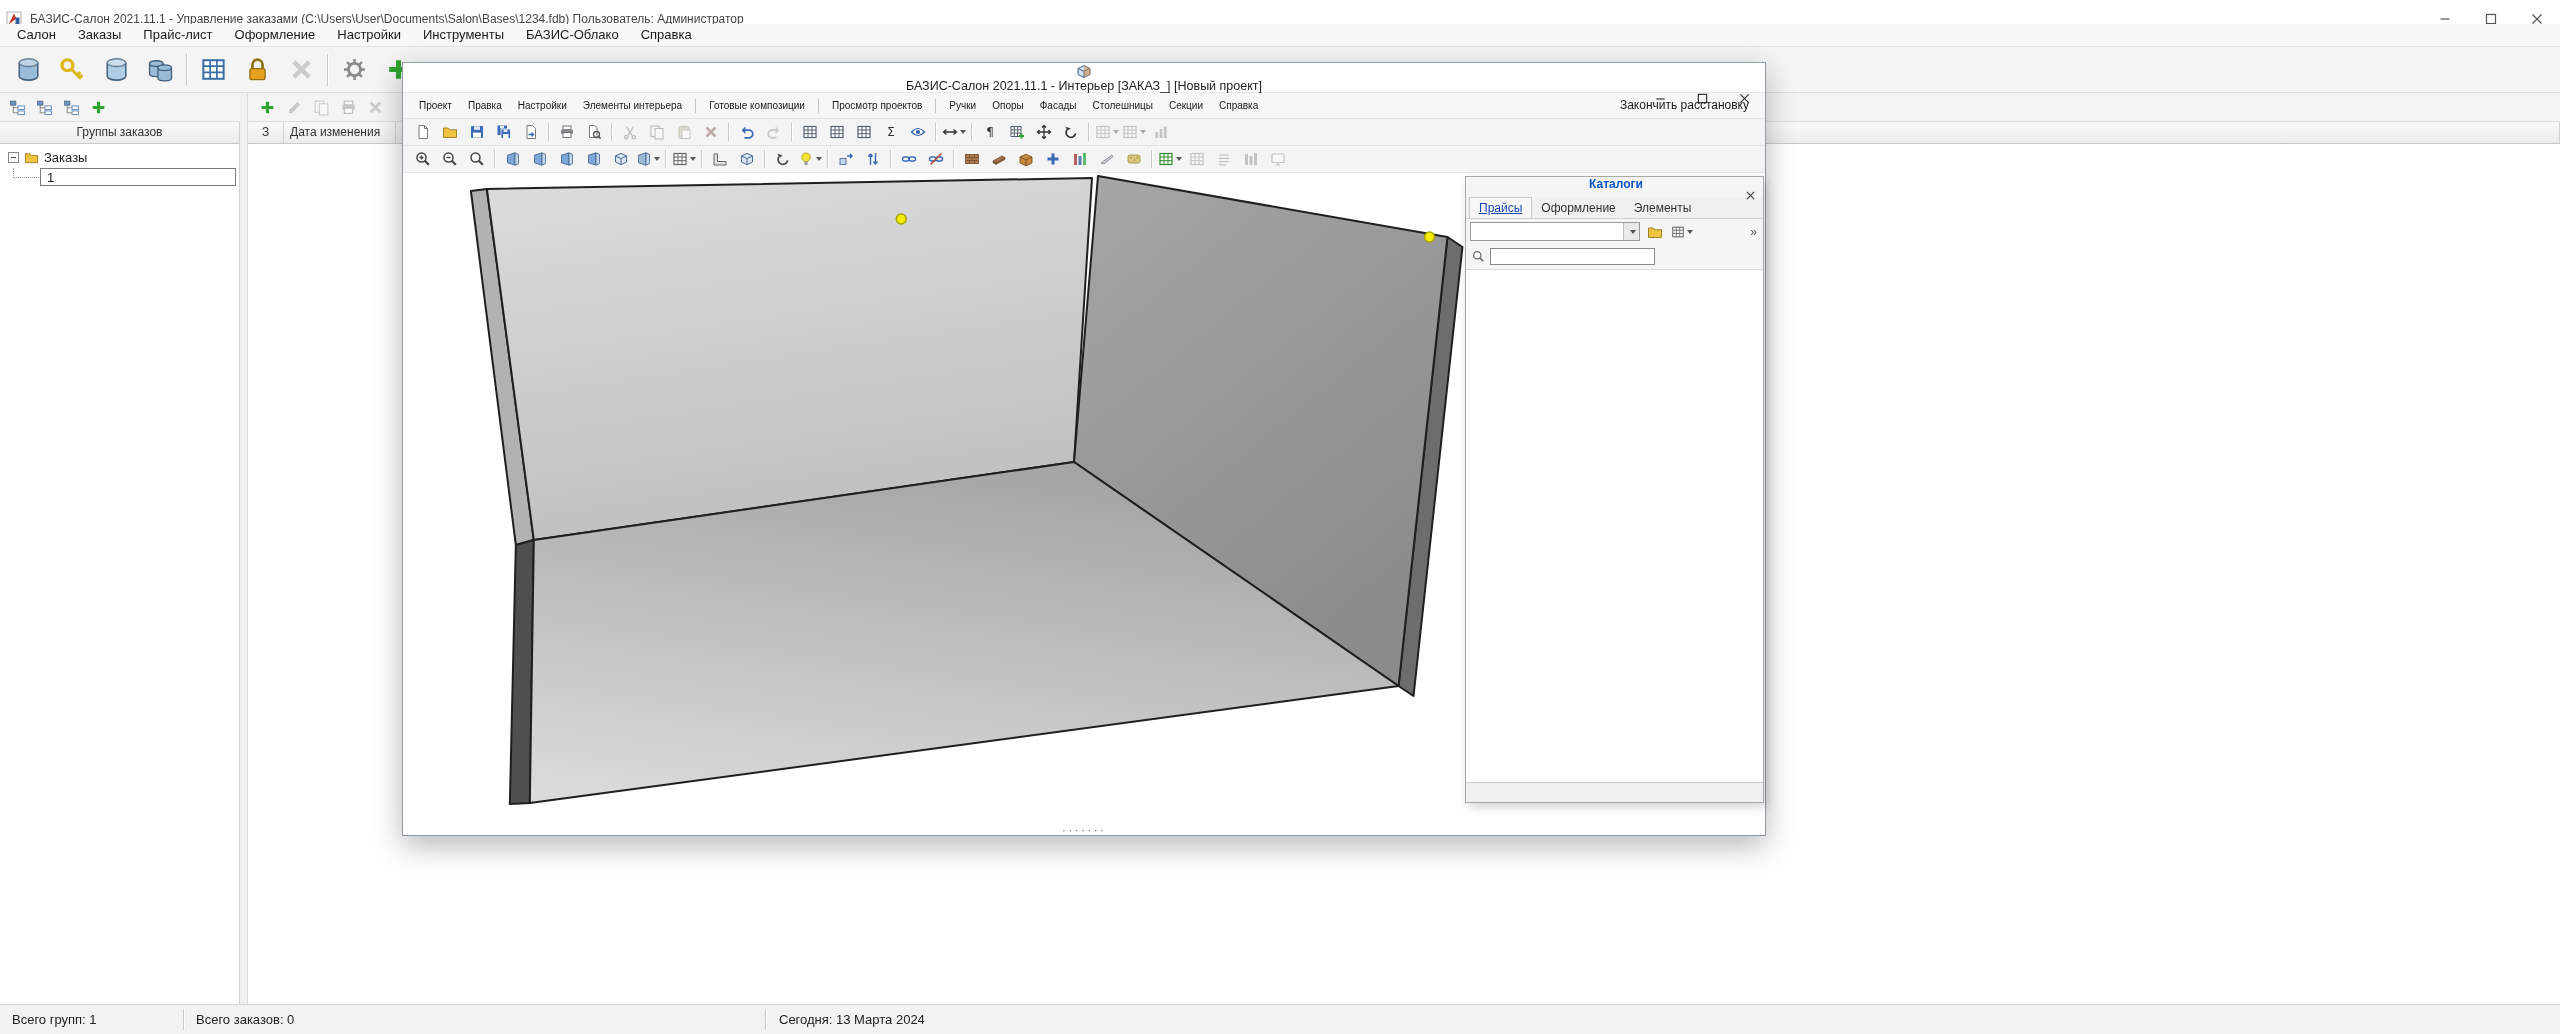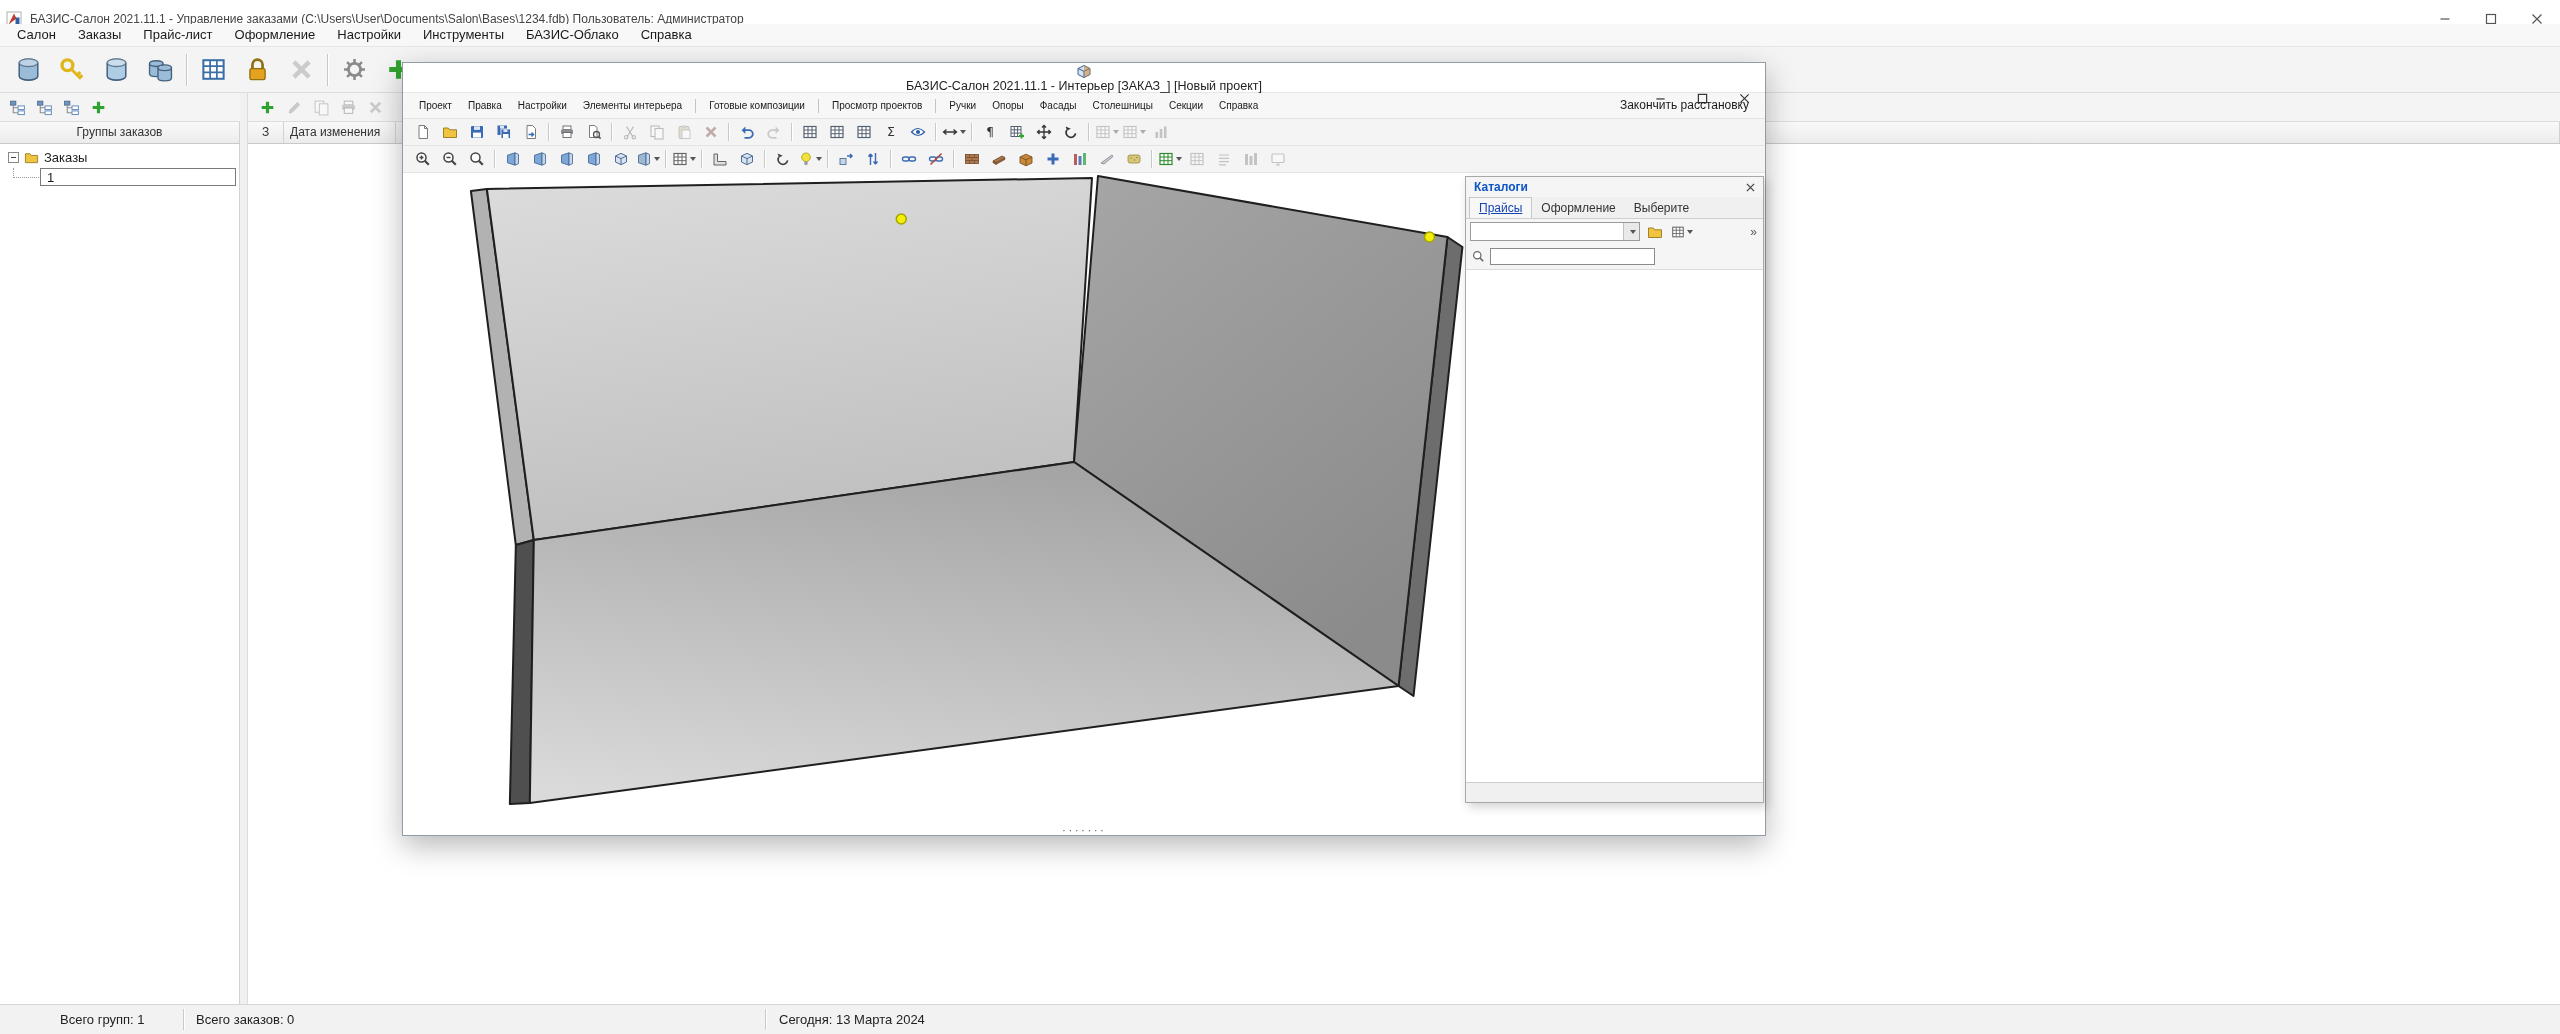--- a/index.html
+++ b/index.html
@@ -43,42 +43,42 @@
   #orderslist { position:absolute; left:248px; top:144px; right:0; height:860px; background:#fff; }
 
   .treerow { display:flex; align-items:center; height:19px; padding-left:8px; font-size:13px; }
   .expander { width:11px; height:11px; border:1px solid #888; background:#fff; position:relative; margin-right:5px; flex:none; }
   .expander::after { content:""; position:absolute; left:2px; right:2px; top:4px; height:1px; background:#444; }
   .selrow { margin-left:40px; margin-top:1px; width:196px; height:18px; border:1px solid #7a7a7a; background:#fff; display:flex; align-items:center; padding-left:6px; font-size:13px; position:relative; }
   .treeconn { position:absolute; left:13px; top:168px; width:26px; height:10px; border-left:1px dotted #9a9a9a; border-bottom:1px dotted #9a9a9a; }
 
   #statusbar { position:absolute; left:0; bottom:0; width:2560px; height:30px; background:#f2f2f2; border-top:1px solid #d5d5d5; font-size:13px; color:#222; }
   #statusbar .stext { position:absolute; top:7px; white-space:nowrap; }
-  #sb1 { left:12px;margin-left:48px; } #sb2 { left:196px; } #sb3 { left:779px; }
+  #sb1 { left:12px; } #sb2 { left:196px; } #sb3 { left:779px; }
   .sbsep { position:absolute; top:4px; bottom:4px; width:1px; background:#c9c9c9; box-shadow:1px 0 0 #fff; }
 
   
   #childwin { position:absolute; left:402px; top:62px; width:1364px; height:774px; background:#fff; border:1px solid #8f9ba6; box-shadow:0 10px 28px rgba(0,0,0,.28); z-index:5; }
   .cw-title { height:30px; background:#ffffff; border-bottom:1px solid #e7e7e7; display:flex; align-items:center;flex-direction:column; }
   .cw-title .appico { margin:0 8px; display:flex; }
   .cw-title .ttext { font-size:12.5px; color:#222; white-space:nowrap; }
   .cw-title .wbtn { width:42px; }
   .cw-menu { height:26px; background:#f7f7f7; border-bottom:1px solid #e2e2e2; display:flex; align-items:stretch; padding:0 8px; }
   .cw-menu .mitem { padding:0 8px; line-height:25px; font-size:10px; color:#1a1a1a; white-space:nowrap; }
   .cw-menu .finish { margin-left:auto; line-height:25px; font-size:12px; color:#1a1a1a; padding:0 8px; white-space:nowrap; }
   .cw-tb { height:27px; background:#f4f4f4; border-bottom:1px solid #e4e4e4; display:flex; align-items:center; padding-left:6px; }
   .cw-view { position:absolute; left:1px; right:1px; top:110px; height:634px; background:#fff; overflow:hidden; }
   .cw-view svg { display:block; width:100%; height:100%; }
   .cw-status { position:absolute; left:1px; right:1px; top:744px; height:28px; background:#fff; border-top:1px solid #ededed; display:flex; align-items:center; padding-left:7px; font-size:12px; color:#111; }
   .grip { position:absolute; left:50%; bottom:0px; transform:translateX(-50%); color:#777; font-size:13px; letter-spacing:2px; line-height:8px; height:9px; }
   .grip::after { content:"·······"; }
 
   
   #catalog { position:absolute; left:1062px; top:113px; width:299px; height:627px; background:#f5f5f5; border:1px solid #a8a8a8; box-shadow:3px 4px 10px rgba(0,0,0,.18); }
-  .cp-head { height:20px; display:flex; align-items:center; padding:0 5px 0 8px; }
+  .cp-head { height:20px; display:flex; align-items:center; padding:0 5px 0 8px;flex-direction:column; }
   .cp-head .cp-title { font-size:12px; font-weight:bold; color:#0b55c4; }
   .cp-close { margin-left:auto; width:16px; height:15px; display:flex; align-items:center; justify-content:center; }
   .cp-tabs { height:22px; background:#f0f0f0; border-bottom:1px solid #cfcfcf; display:flex; padding-left:3px; align-items:flex-end; }
   .cp-tab { padding:0 9px; line-height:20px; font-size:12px; color:#333; }
   .cp-tab.active { background:#f7f7f7; border:1px solid #c8c8c8; border-bottom:none; color:#1544b5; text-decoration:underline; }
   .cp-ctrl { height:25px; display:flex; align-items:center; padding:0 4px; gap:3px; }
   .combo { width:170px; height:19px; background:#fff; border:1px solid #9a9a9a; display:flex; }
   .combo .cval { flex:1; font-size:12px; line-height:17px; padding-left:4px; }
   .combo .carr { width:16px; background:#e9e9e9; border-left:1px solid #c0c0c0; display:flex; align-items:center; justify-content:center; }
   .cp-btn { width:24px; height:19px; display:flex; align-items:center; justify-content:center; }
@@ -730,21 +730,21 @@
         <span class="cp-title">Каталоги</span>
         <span class="cp-close">
             <svg width="9" height="9" viewBox="0 0 10 10">
               <path d="M1 1l8 8M9 1L1 9" stroke="#444" stroke-width="1.4"></path>
             </svg>
           </span>
       </div>
       <div class="cp-tabs">
           <span class="cp-tab active">Прайсы</span>
           <span class="cp-tab">Оформление</span>
-          <span class="cp-tab">Выберите</span>
+          <span class="cp-tab">Элементы</span>
         </div>
       <div class="cp-ctrl">
         <span class="combo">
           <span class="cval"></span>
           <span class="carr">
               <span class="dd"></span>
             </span>
         </span>
         <span class="cp-btn">
           <svg width="16" height="16" viewBox="0 0 16 16">

